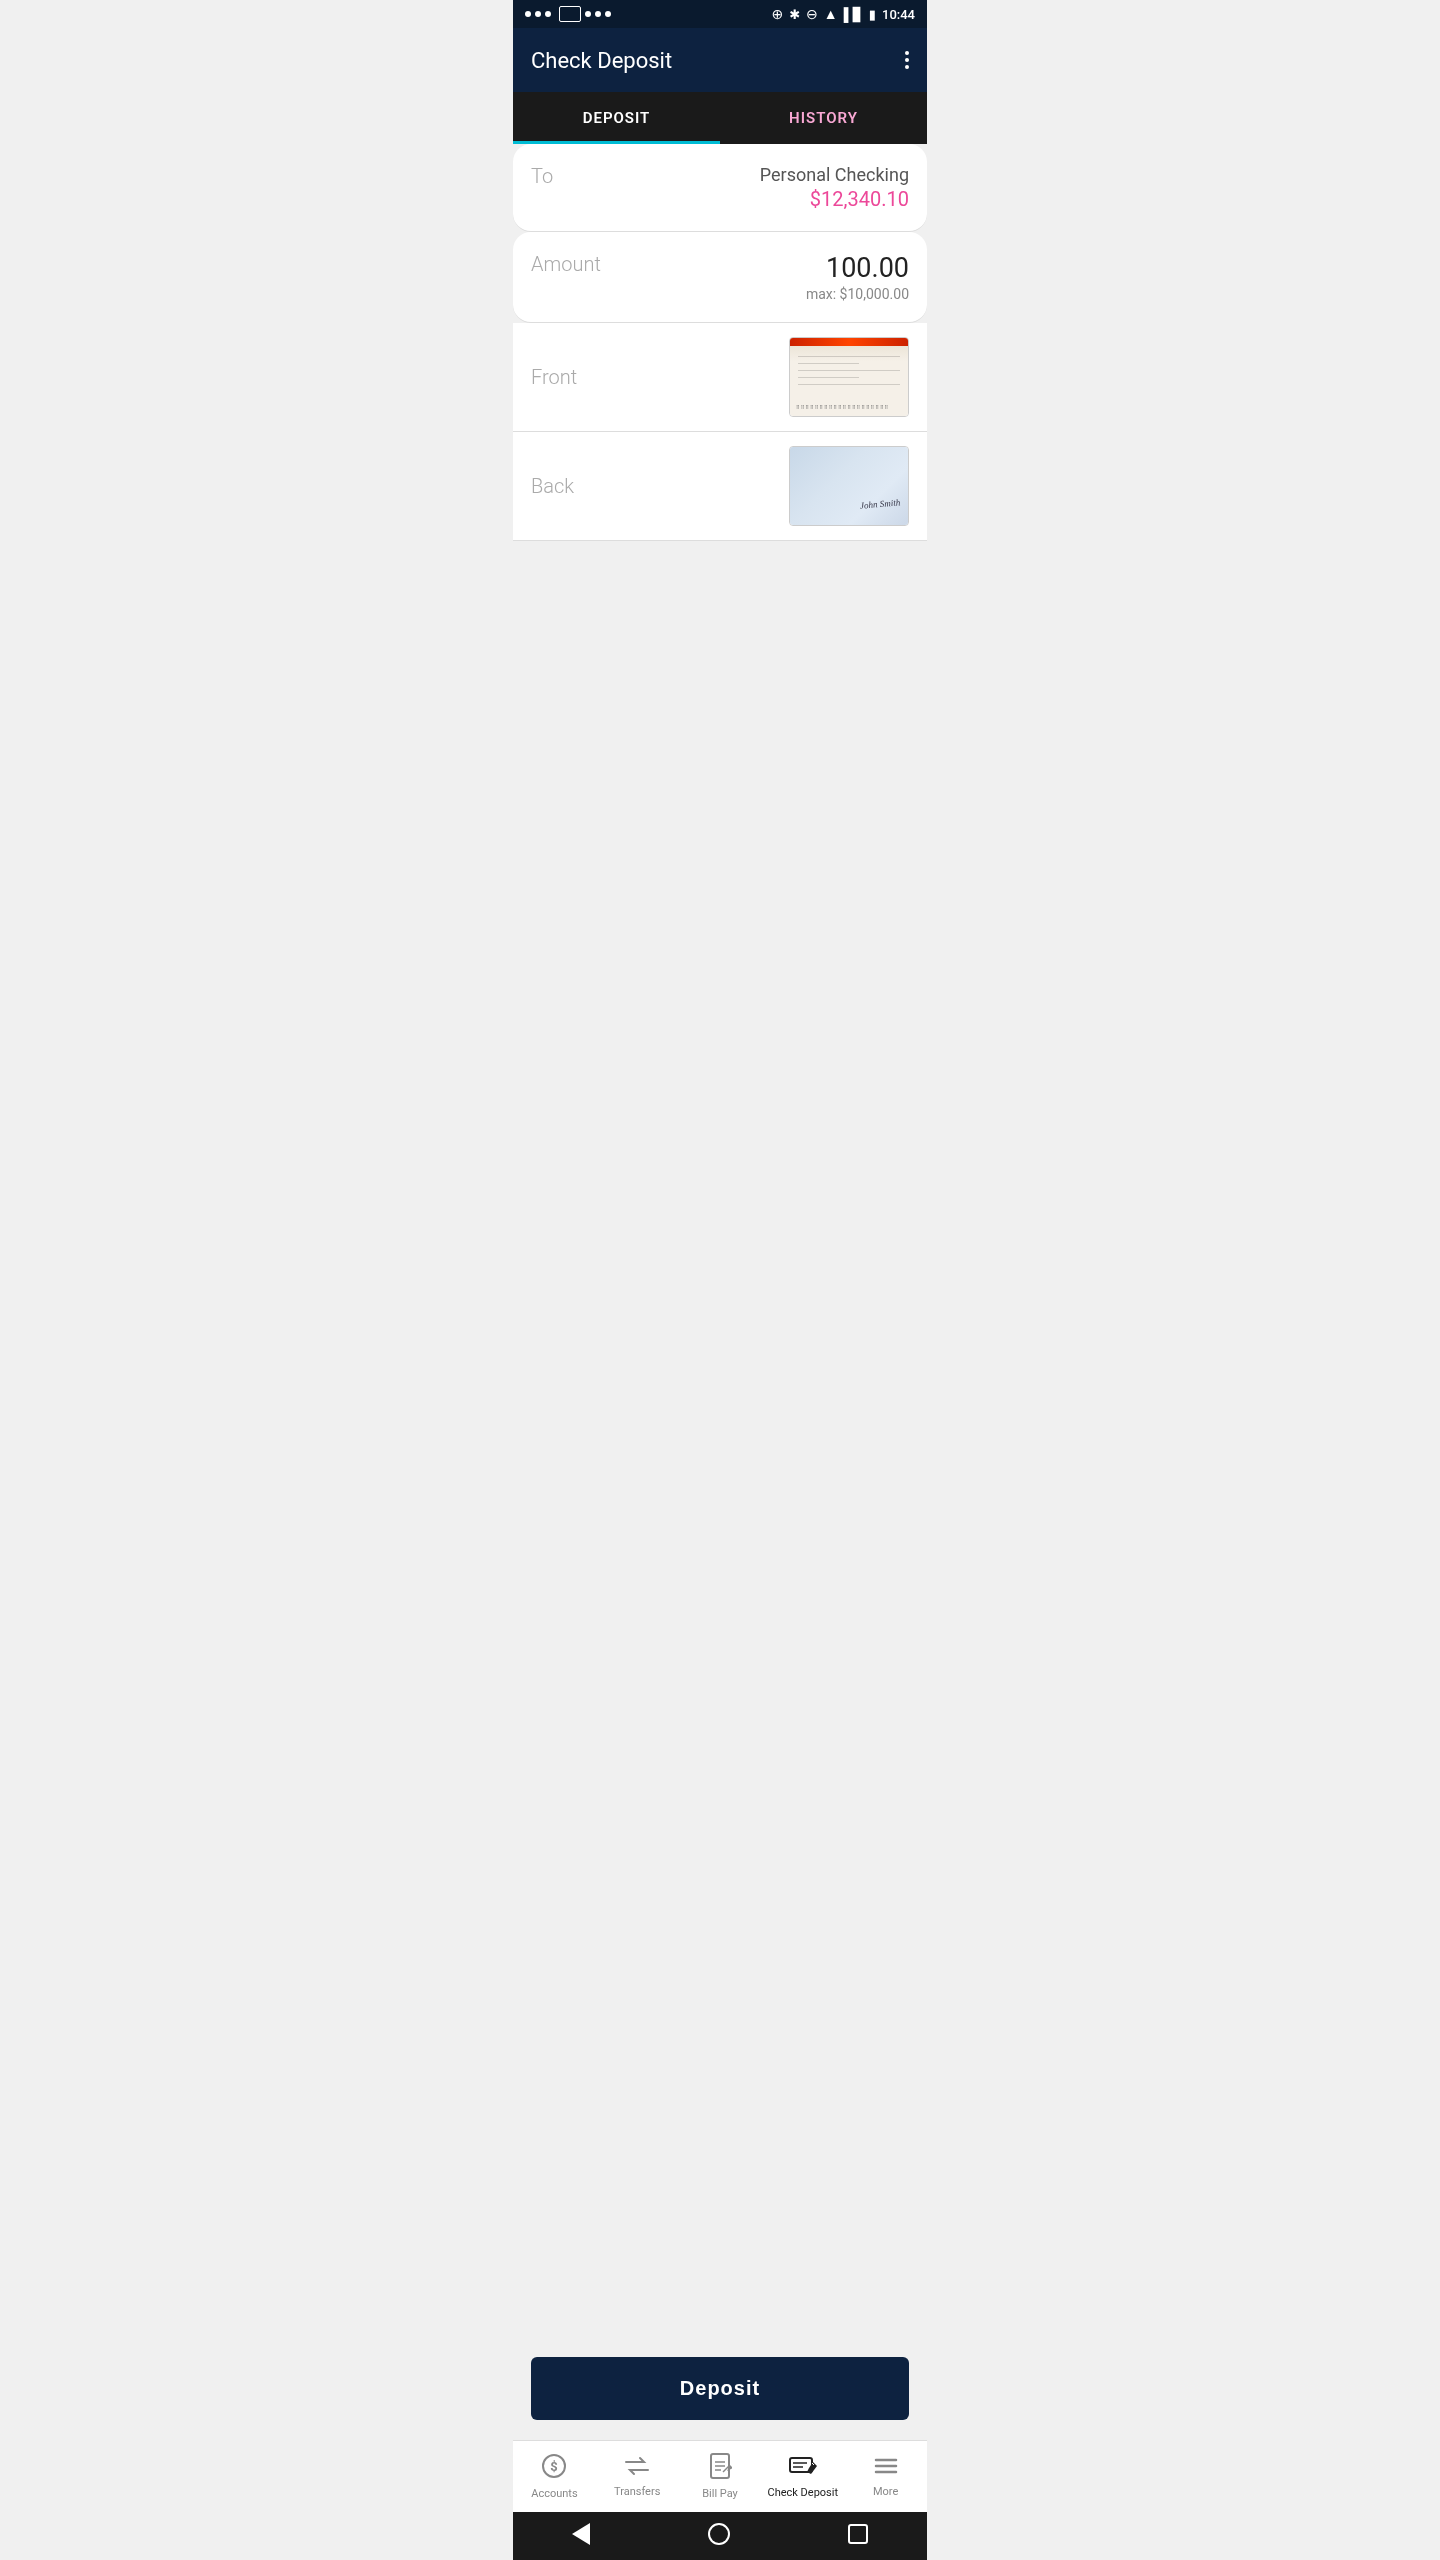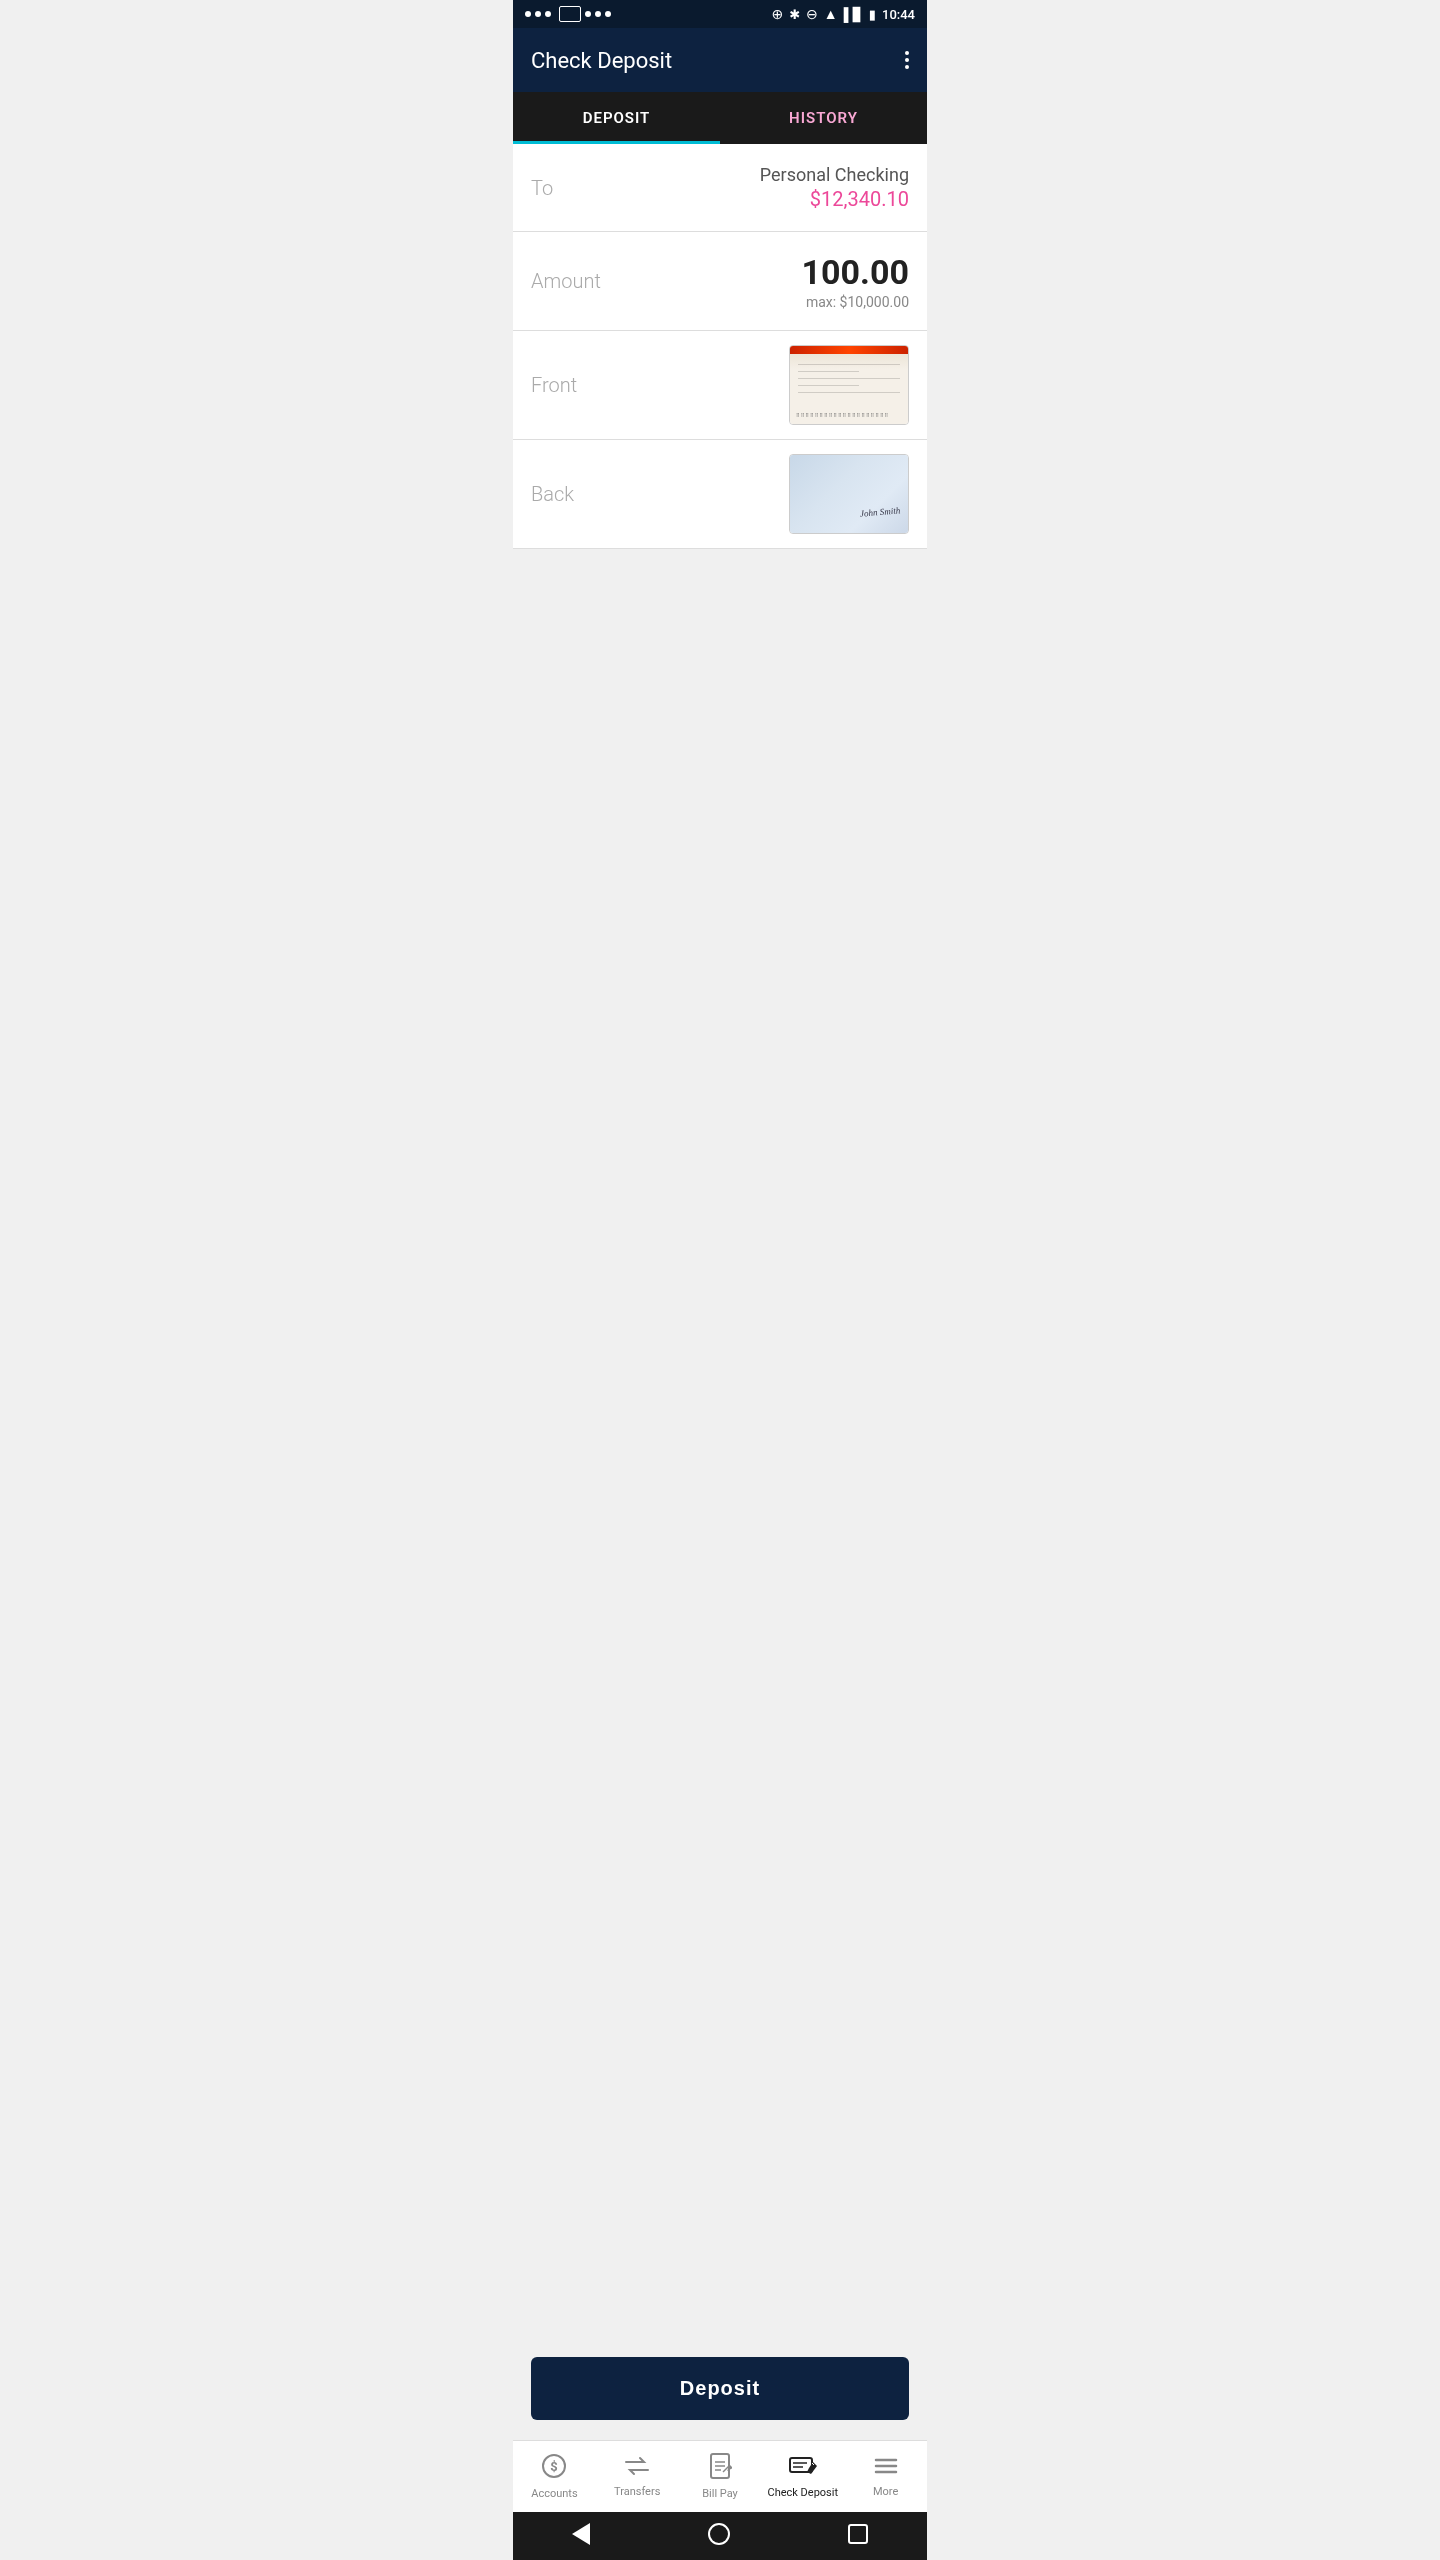--- a/index.html
+++ b/index.html
@@ -83,25 +83,26 @@
       position: absolute;
       bottom: 0;
       left: 0;
       right: 0;
       height: 3px;
       background: #00bcd4;
     }
 
     .form-row {
       display: flex;
-      align-items: center;
+      align-items: flex-start;
       justify-content: space-between;
       padding: 20px 18px;
       border-bottom: 1px solid #ddd;
       background: white;
+      border-radius: 18px;
     }
 
     .form-row-label {
       font-size: 20px;
       color: #aaa;
       font-weight: 300;
     }
 
     .form-row-value {
       text-align: right;
@@ -113,22 +114,22 @@
       margin-bottom: 2px;
     }
 
     .account-balance {
       font-size: 20px;
       color: #ec4899;
       font-weight: 400;
     }
 
     .amount-value {
-      font-size: 34px;
-      font-weight: 700;
+      font-size: 27px;
+      font-weight: 400;
       color: #222;
     }
 
     .amount-max {
       font-size: 14px;
       color: #888;
       margin-top: 2px;
     }
 
     

